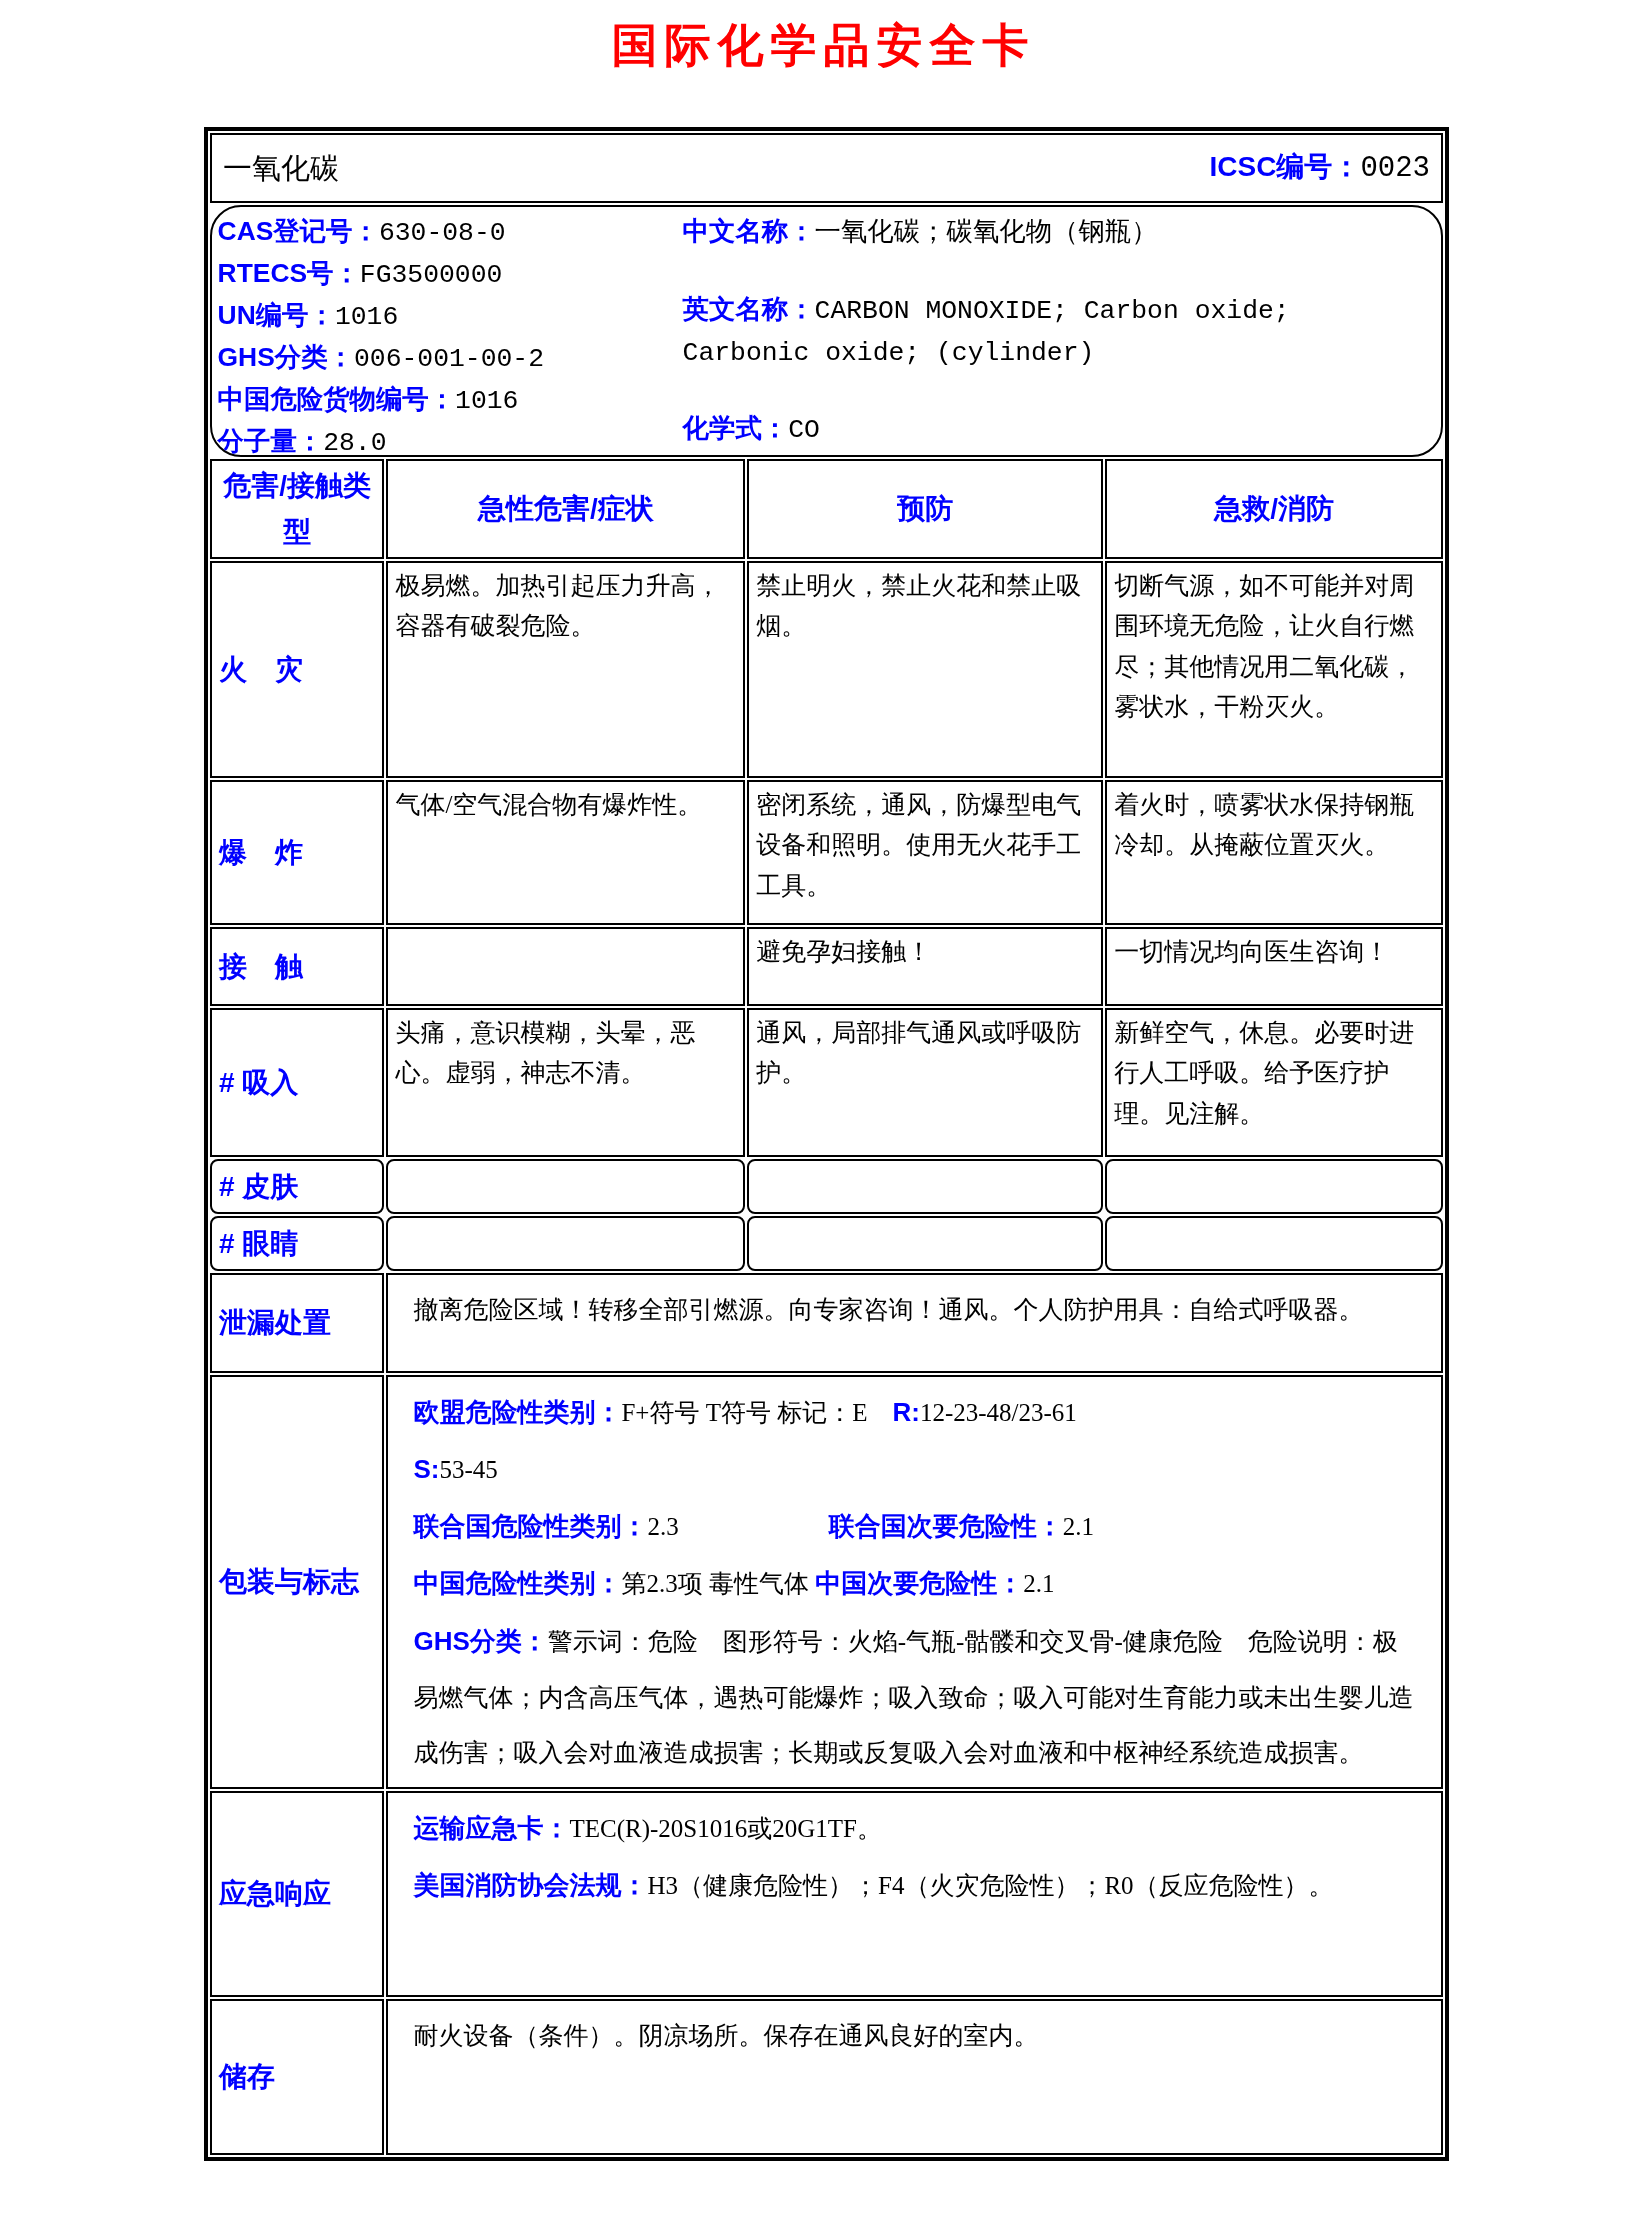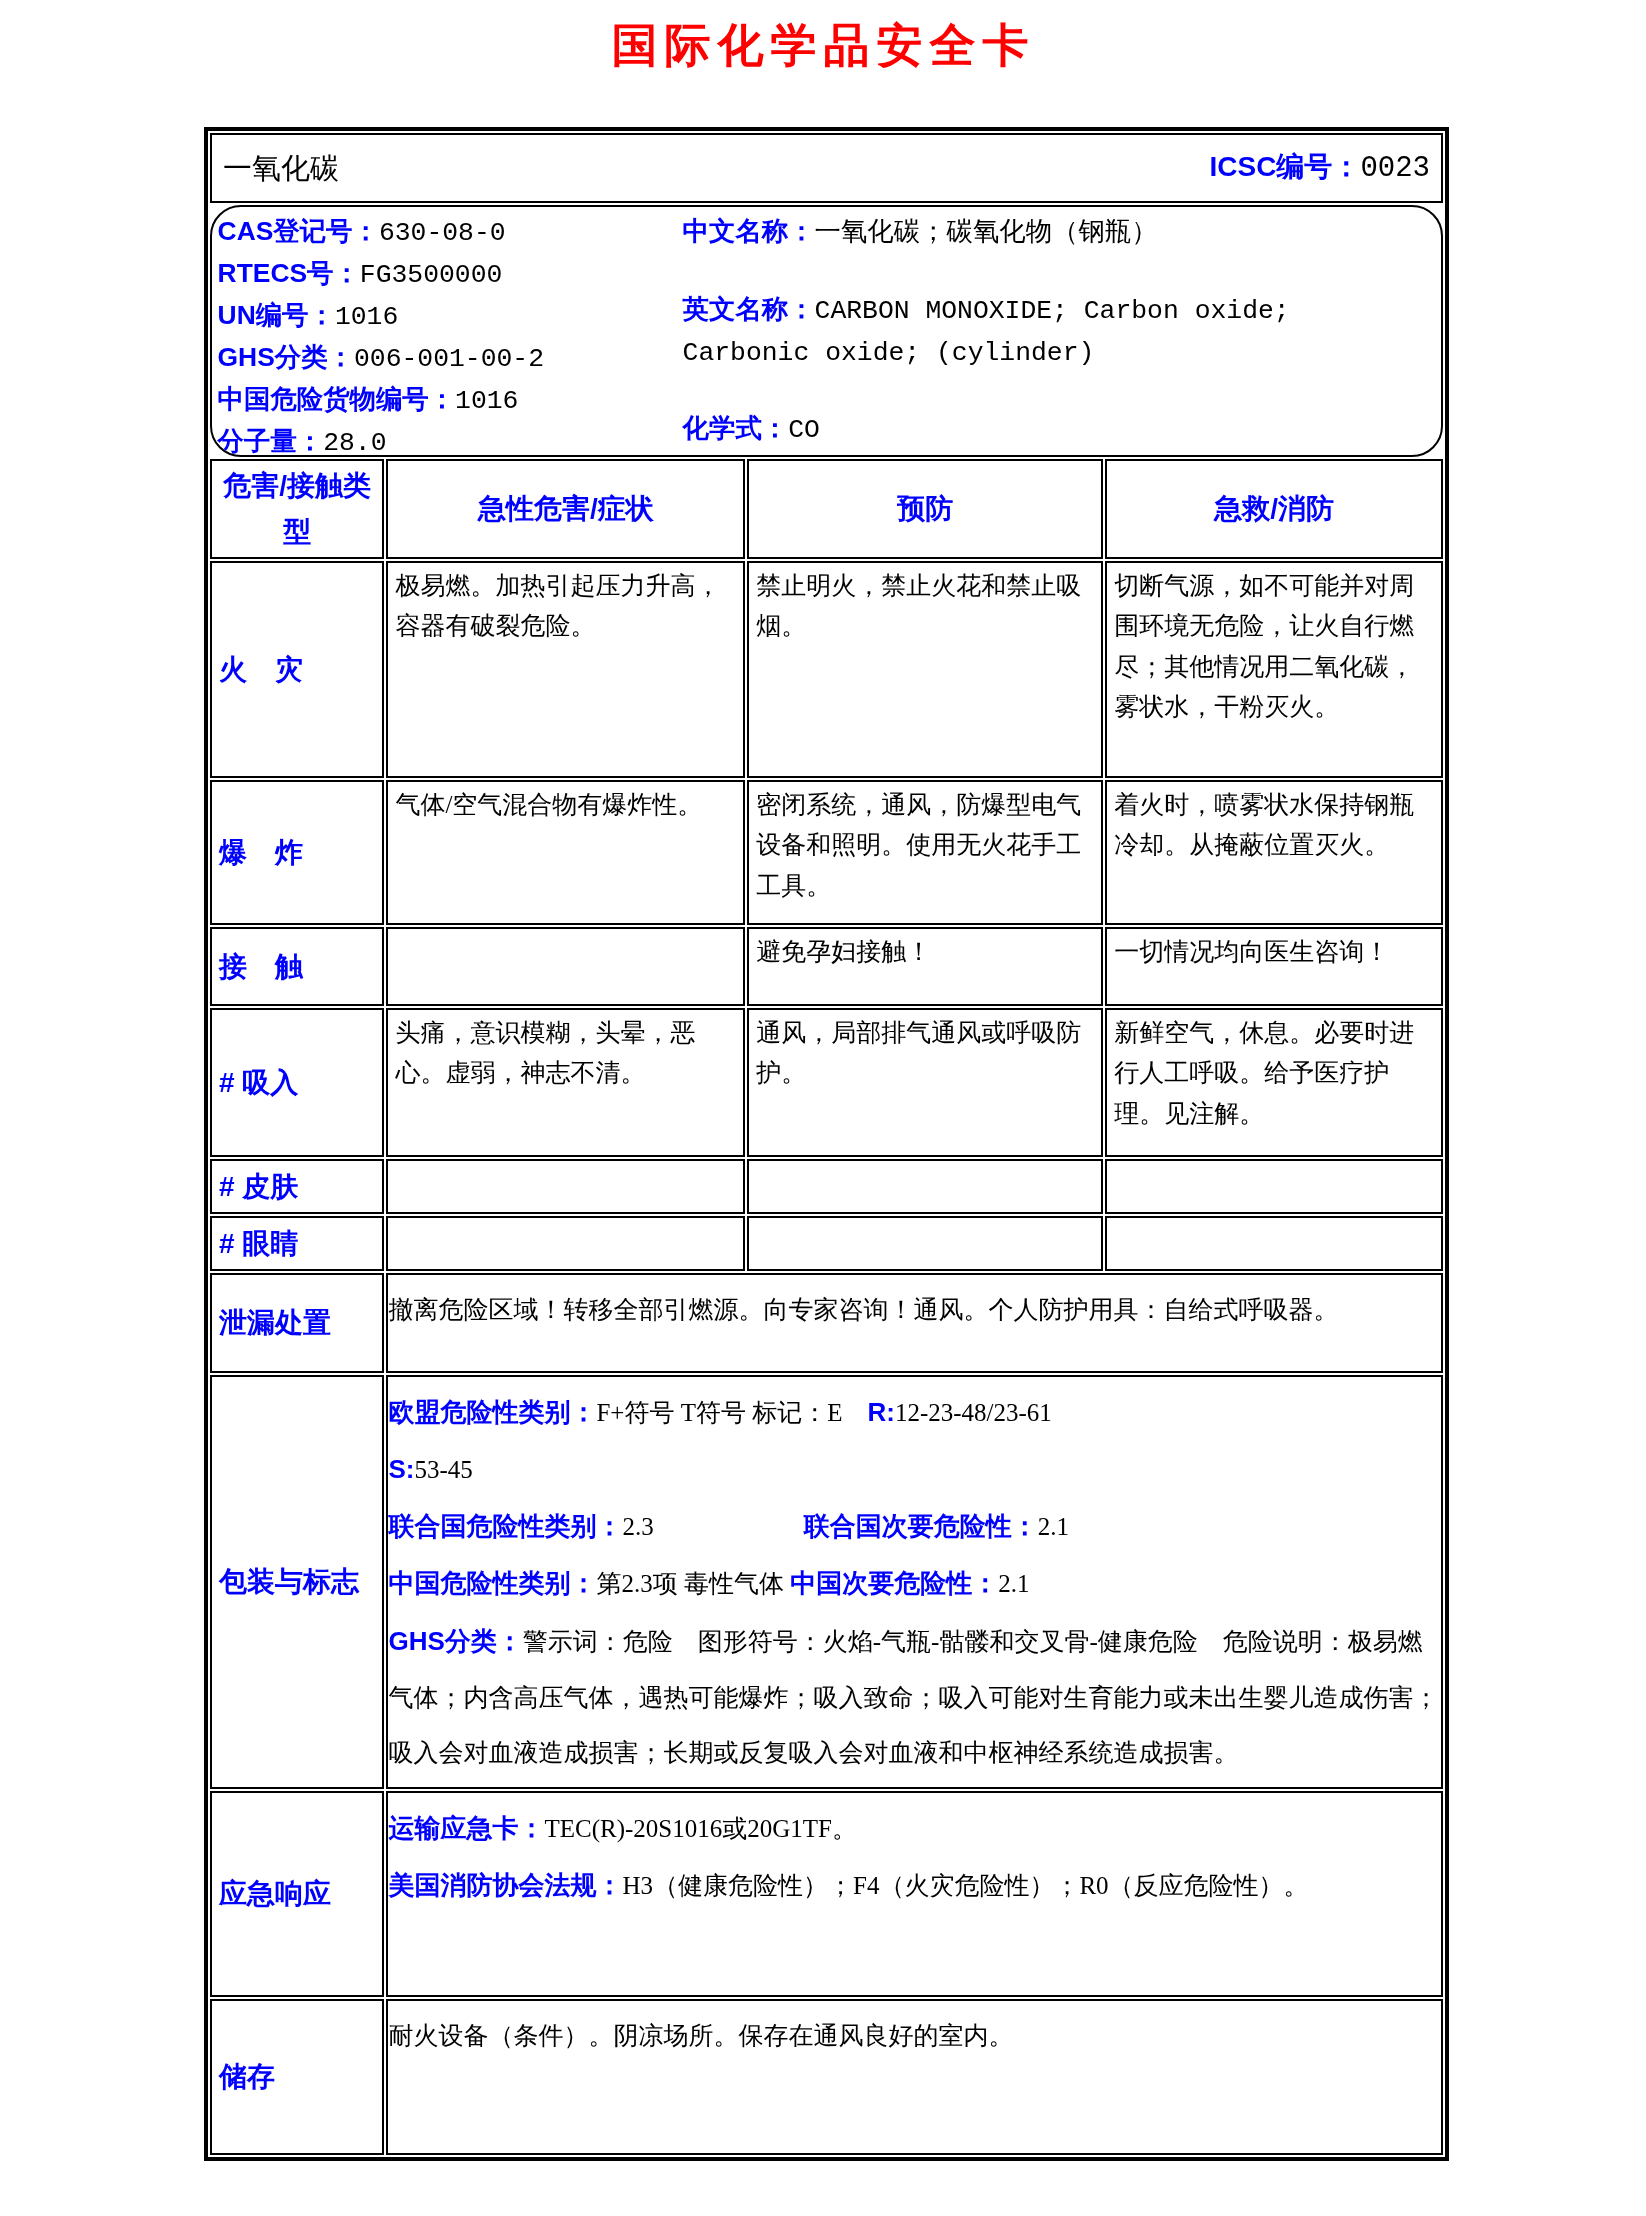--- a/index.html
+++ b/index.html
@@ -76,29 +76,29 @@
   td.hcell .lbl{font-size:28px;}
   td.rowlbl{
     vertical-align:middle;text-align:left;
     font-size:28px;
   }
   td.rowlbl .lbl{font-size:28px;}
   tr.h-fire td{height:217px;}
   tr.h-expl td{height:145px;}
   tr.h-contact td{height:79px;}
   tr.h-inhale td{height:149px;}
-  tr.h-small td{height:47px;}
+  tr.h-small td{height:47px;border-radius:8px;}
   tr.h-spill td{height:100px;}
   tr.h-pack td{height:291px;}
   tr.h-emerg td{height:206px;}
   tr.h-store td{height:156px;}
 
   
   td.sect{
-    padding:7px 0;
+    padding:7px 25px;
     line-height:2.2;
   }
   td.sect .seg-b{font-size:26px;}
   .sect-line{min-height:56px;}
 </style>
 </head>
 <body>
 
 <h1 class="page-title">国际化学品安全卡</h1>
 

